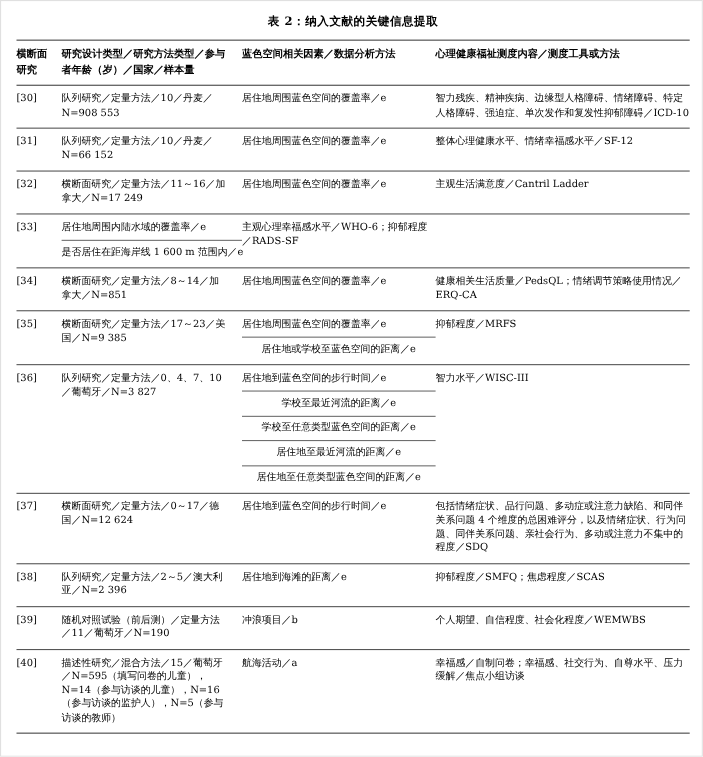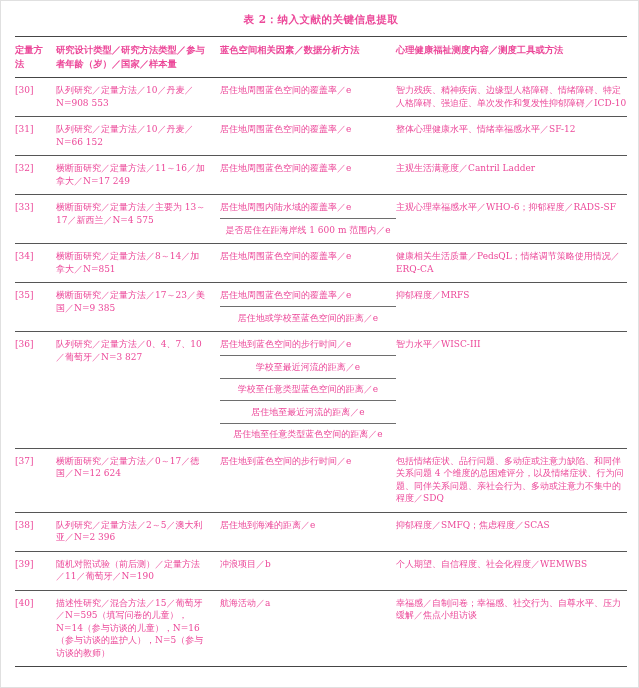--- a/index.html
+++ b/index.html
@@ -11,21 +11,21 @@
     overflow: hidden;
   }
   .page {
     box-sizing: border-box;
     width: 639px;
     height: 688px;
     background: #ffffff;
     border: 1px solid #e0e0e0;
     padding: 6px 11px 0 14px;
     font-family: "DejaVu Serif", "Liberation Serif", serif;
-    color: #ec4899;
+    color: #000000;
     overflow: hidden;
   }
   .title {
     text-align: center;
     font-weight: bold;
     font-size: 10.5px;
     letter-spacing: 0.5px;
     padding: 6px 0 9px 0;
   }
   .grid {
@@ -67,21 +67,21 @@
   .sub:last-child { padding-bottom: 0; }
   .sub + .sub { border-top: 1px solid #6e6e6e; text-align: center; }
 </style>
 </head>
 <body>
 
 <div class="page">
   <div class="title">表 2：纳入文献的关键信息提取</div>
 
   <div class="grid thead">
-    <div class="hcell c-ref">定量方法</div>
+    <div class="hcell c-ref">横断面研究</div>
     <div class="hcell c-design">研究设计类型／研究方法类型／参与者年龄（岁）／国家／样本量</div>
     <div class="hcell c-blue hc-center">蓝色空间相关因素／数据分析方法</div>
     <div class="hcell c-mental hc-center">心理健康福祉测度内容／测度工具或方法</div>
   </div>
 
   <div id="tbody">
       <div class="grid trow">
         <div class="cell c-ref">[30]</div>
         <div class="cell c-design">队列研究／定量方法／10／丹麦／N=908 553</div>
         <div class="cell c-blue">
@@ -100,21 +100,20 @@
       <div class="grid trow">
         <div class="cell c-ref">[32]</div>
         <div class="cell c-design">横断面研究／定量方法／11～16／加拿大／N=17 249</div>
         <div class="cell c-blue">
           <div class="sub">居住地周围蓝色空间的覆盖率／e</div>
         </div>
         <div class="cell c-mental">主观生活满意度／Cantril Ladder</div>
       </div>
       <div class="grid trow">
         <div class="cell c-ref">[33]</div>
-        <div class="cell c-design">横断面研究／定量方法／主要为 13～17／新西兰／N=4 575</div>
         <div class="cell c-blue">
           <div class="sub">居住地周围内陆水域的覆盖率／e</div>
           <div class="sub">是否居住在距海岸线 1 600 m 范围内／e</div>
         </div>
         <div class="cell c-mental">主观心理幸福感水平／WHO-6；抑郁程度／RADS-SF</div>
       </div>
       <div class="grid trow">
         <div class="cell c-ref">[34]</div>
         <div class="cell c-design">横断面研究／定量方法／8～14／加拿大／N=851</div>
         <div class="cell c-blue">

